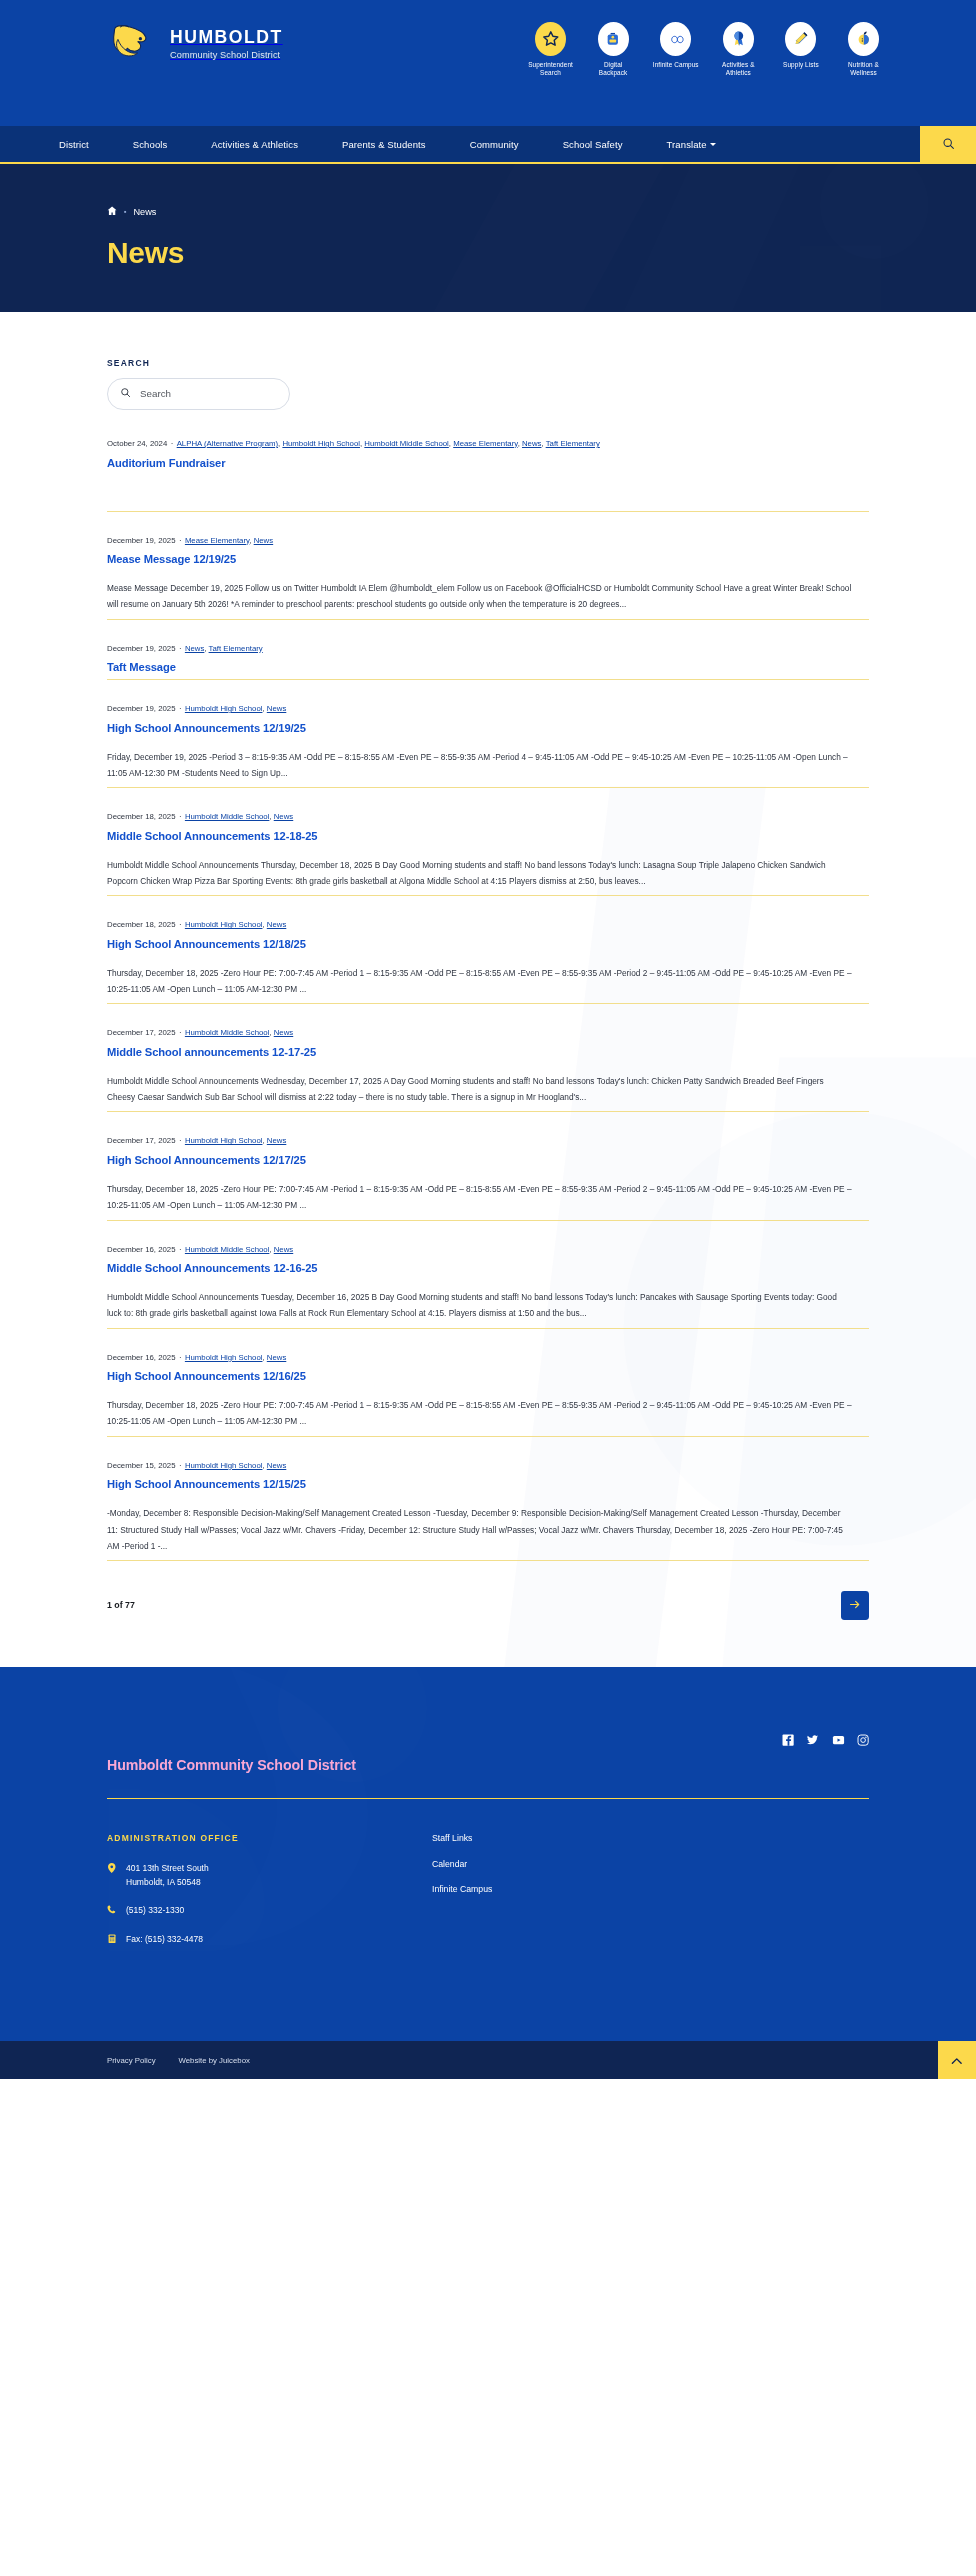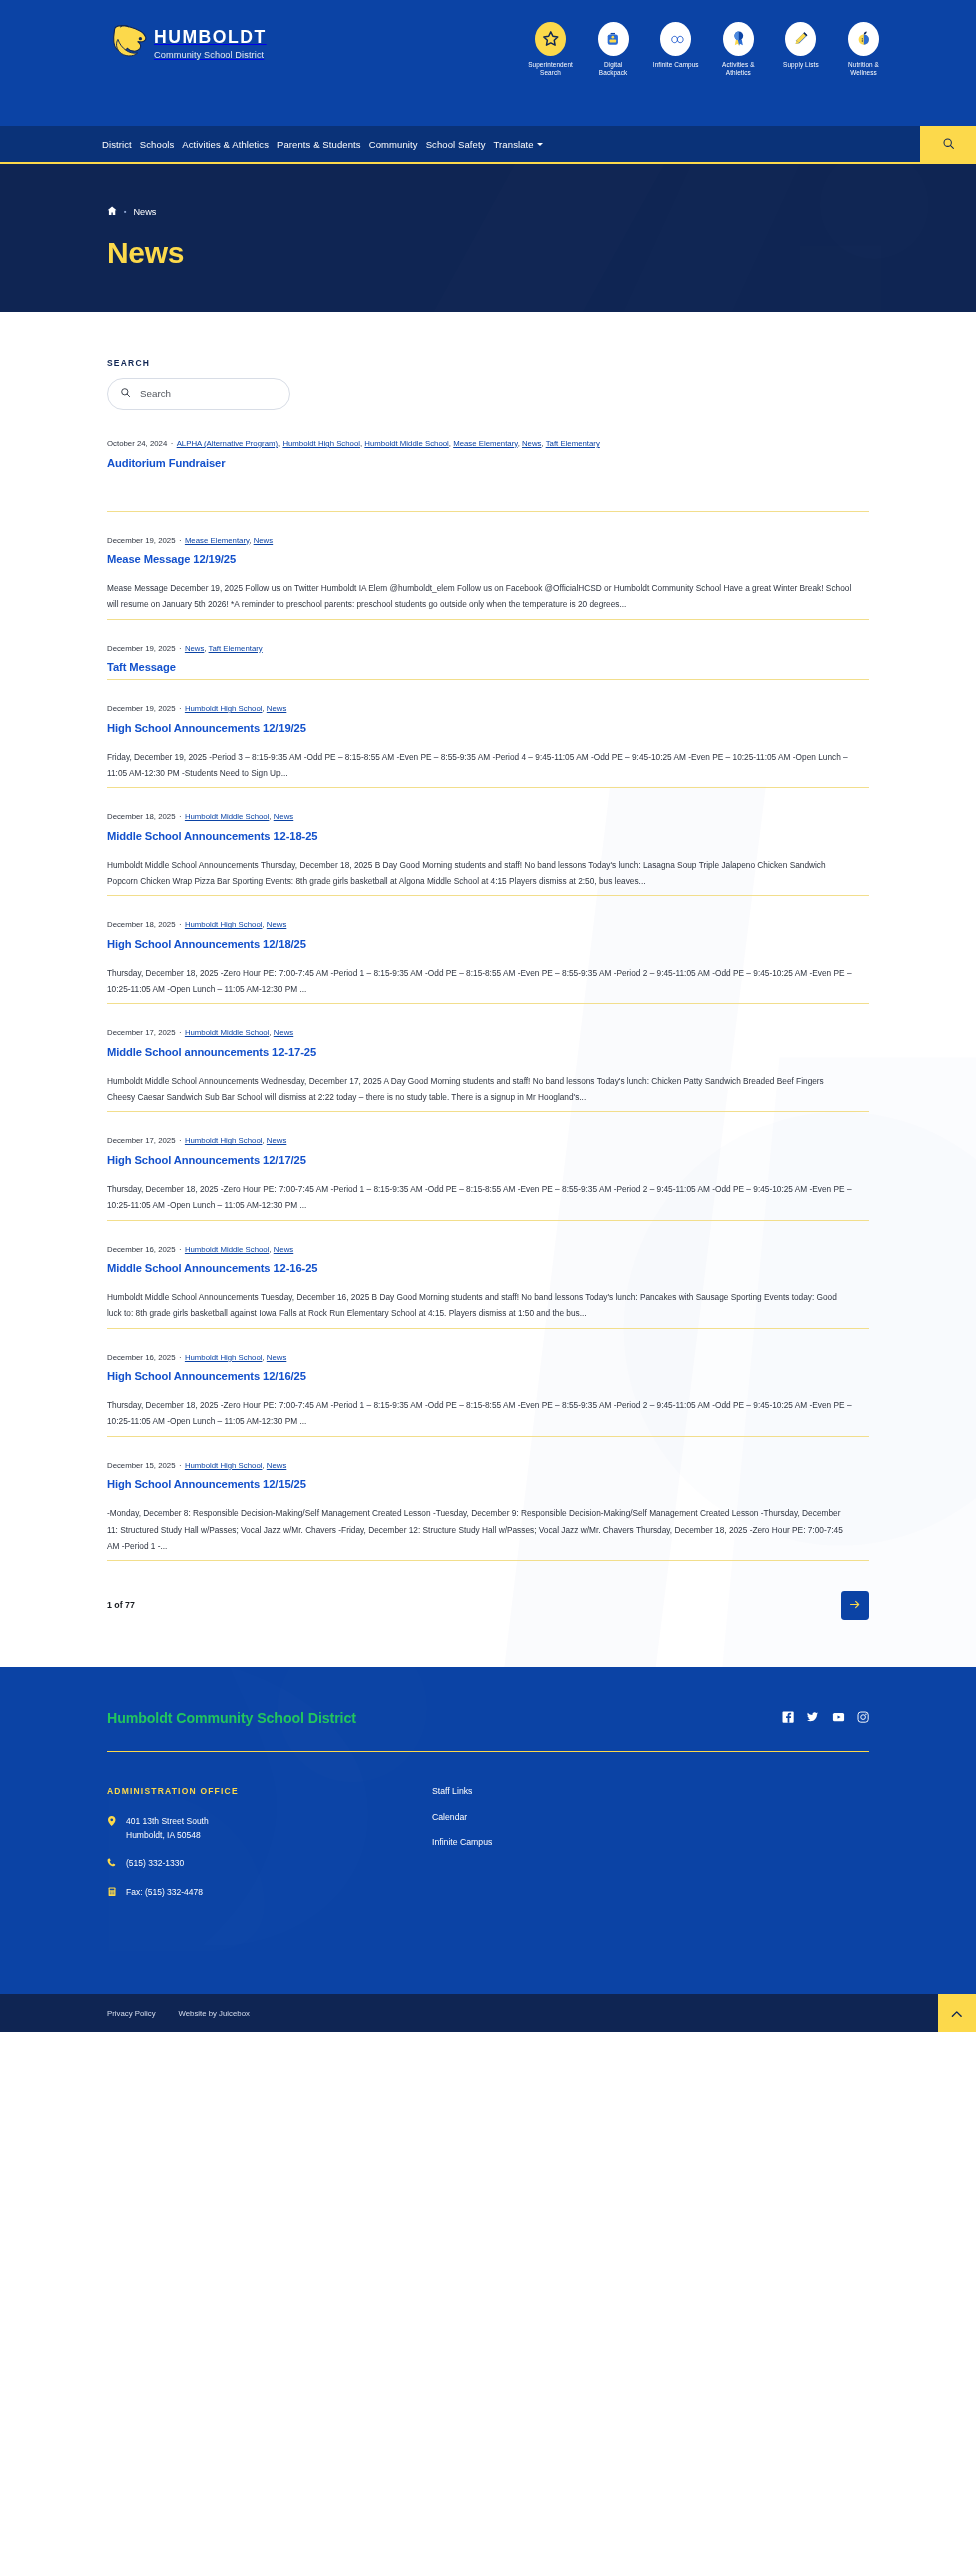--- a/index.html
+++ b/index.html
@@ -14,21 +14,21 @@
   .top-header {
     background: #0B43A5;
     height: 126px;
     position: relative;
     display: flex;
     align-items: flex-start;
   }
   .brand {
     display: flex;
     align-items: center;
-    gap: 0;
+    gap: 16px;
     margin-left: 105px;
     margin-top: 19px;
   }
   .brand-logo { width: 49px; height: 49px; position: relative; flex: none; }
   .brand-text-wrap { display: flex; flex-direction: column; justify-content: center; }
   .brand-title {
     color: #ffffff;
     font-size: 17.6px;
     font-weight: bold;
     letter-spacing: 1.5px;
@@ -79,22 +79,22 @@
     background: #0A3278;
     height: 38px;
     display: flex;
     align-items: center;
     position: relative;
     border-bottom: 2px solid #FCD94B;
   }
   .nav-items {
     display: flex;
     align-items: center;
-    gap: 8px;
-    margin-left: 102px;
+    gap: 44px;
+    margin-left: 59px;
   }
   .nav-link {
     color: #ffffff;
     font-size: 9.5px;
     text-decoration: none;
     cursor: pointer;
     white-space: nowrap;
     letter-spacing: 0.1px;
   }
   .nav-translate { display: flex; align-items: center; gap: 3.4px; }
@@ -252,21 +252,21 @@
     overflow: hidden;
     padding: 43px 107px 0 107px;
   }
   .footer-deco { position: absolute; inset: 0; opacity: 0.14; pointer-events: none; }
   .footer-top {
     position: relative;
     display: flex;
     align-items: center;
     justify-content: space-between;
   }
-  .footer-title { color: #22c55e; font-size: 14.2px; font-weight: bold; letter-spacing: -0.1px; }
+  .footer-title { color: #f9a8d4; font-size: 14.2px; font-weight: bold; letter-spacing: -0.1px; margin-top: 47px; }
   .social-row { display: flex; gap: 12.2px; align-items: center; }
   .social-icon { cursor: pointer; display: block; }
   .footer-rule {
     position: relative;
     height: 1.4px;
     background: #FCD94B;
     margin-top: 25px;
     margin-bottom: 34px;
   }
   .footer-cols {

